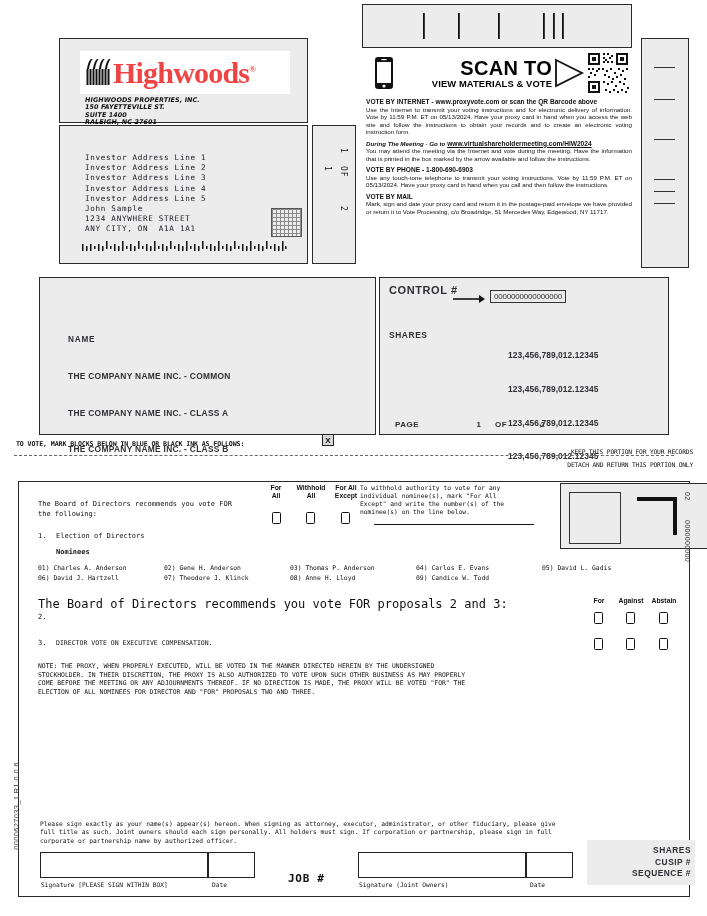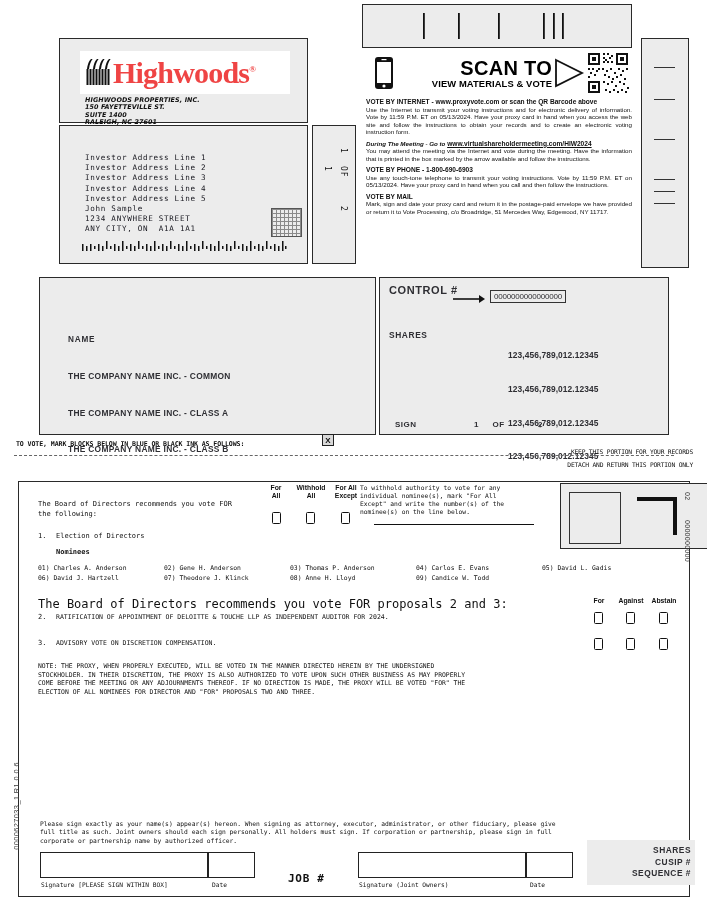--- a/index.html
+++ b/index.html
@@ -661,21 +661,21 @@
       <div>123,456,789,012.12345</div>
       <div>123,456,789,012.12345</div>
       <div>123,456,789,012.12345</div>
       <div>123,456,789,012.12345</div>
       <div>123,456,789,012.12345</div>
       <div>123,456,789,012.12345</div>
       <div>123,456,789,012.12345</div>
       <div>123,456,789,012.12345</div>
     </div>
     <div class="page-line">
-      <span>SIGN</span>
+      <span>PAGE</span>
       <span style="width:52px;"></span>
       <span>1</span>
       <span style="width:8px;"></span>
       <span>OF</span>
       <span style="width:28px;"></span>
       <span>2</span>
     </div>
   </div>
 
   <div class="tovote">TO VOTE, MARK BLOCKS BELOW IN BLUE OR BLACK INK AS FOLLOWS:</div>
@@ -738,27 +738,26 @@
       <div class="ncell"></div>
     </div>
   </div>
 
   <div class="prop-sec">The Board of Directors recommends you vote FOR proposals 2 and 3:</div>
   <div class="fga" style="left:589px; width:20px;">For</div>
   <div class="fga" style="left:614px; width:34px;">Against</div>
   <div class="fga" style="left:646px; width:36px;">Abstain</div>
 
   <div class="item-num" style="left:38px; top:613px;">2.</div>
-  <div class="item-num" style="left:56px; top:613px; font-size:6.5px;">RATIFICATION OF APPOINTMENT OF DELOITTE &amp; TOUCHE LLP AS INDEPENDENT AUDITOR FOR 2024.</div>
   <div class="chk" style="left:594px; top:612px;"></div>
   <div class="chk" style="left:626px; top:612px;"></div>
   <div class="chk" style="left:659px; top:612px;"></div>
 
   <div class="item-num" style="left:38px; top:639px;">3.</div>
-  <div class="item-num" style="left:56px; top:639px; font-size:6.5px;">ADVISORY VOTE ON DISCRETION COMPENSATION.</div>
+  <div class="item-num" style="left:56px; top:639px; font-size:6.5px;">DIRECTOR VOTE ON EXECUTIVE COMPENSATION.</div>
   <div class="chk" style="left:594px; top:638px;"></div>
   <div class="chk" style="left:626px; top:638px;"></div>
   <div class="chk" style="left:659px; top:638px;"></div>
 
   <div class="note-p">NOTE: THE PROXY, WHEN PROPERLY EXECUTED, WILL BE VOTED IN THE MANNER DIRECTED HEREIN BY THE UNDERSIGNED
 STOCKHOLDER. IN THEIR DISCRETION, THE PROXY IS ALSO AUTHORIZED TO VOTE UPON SUCH OTHER BUSINESS AS MAY PROPERLY
 COME BEFORE THE MEETING OR ANY ADJOURNMENTS THEREOF. IF NO DIRECTION IS MADE, THE PROXY WILL BE VOTED "FOR" THE
 ELECTION OF ALL NOMINEES FOR DIRECTOR AND "FOR" PROPOSALS TWO AND THREE.</div>
 
   <div class="sign-note">Please sign exactly as your name(s) appear(s) hereon. When signing as attorney, executor, administrator, or other fiduciary, please give full title as such. Joint owners should each sign personally. All holders must sign. If corporation or partnership, please sign in full corporate or partnership name by authorized officer.</div>

